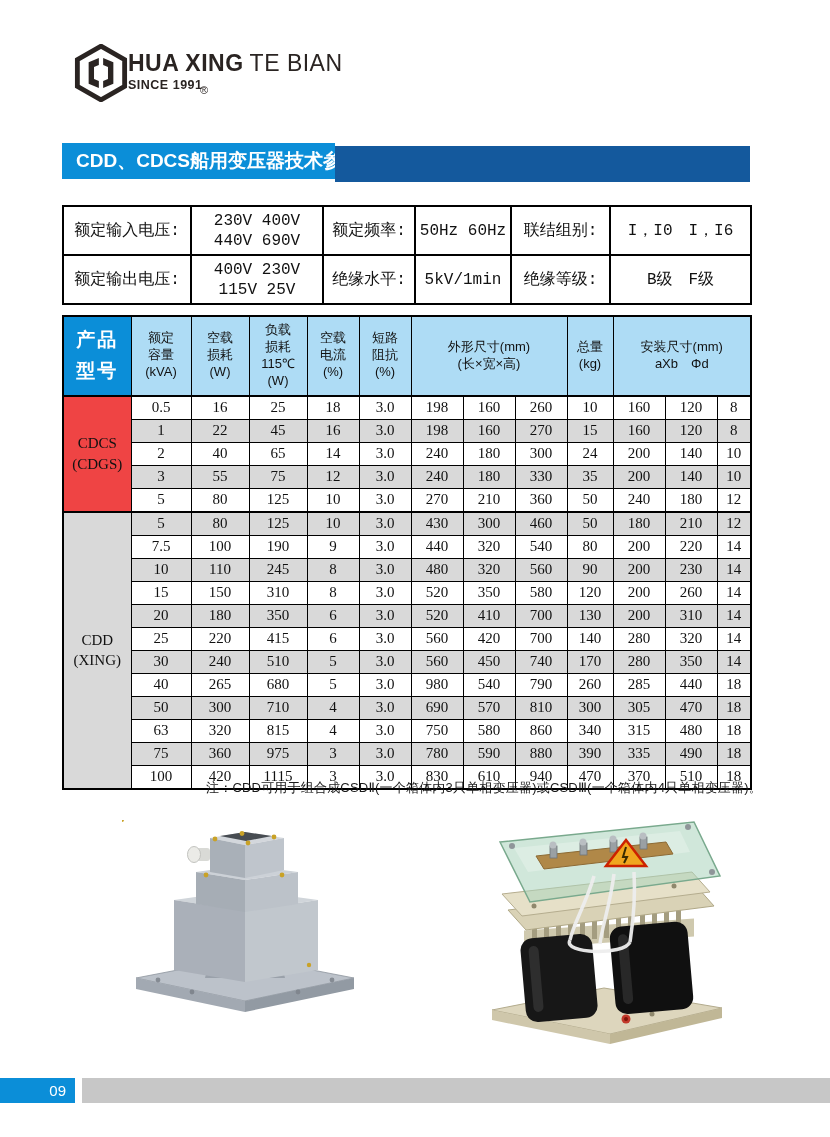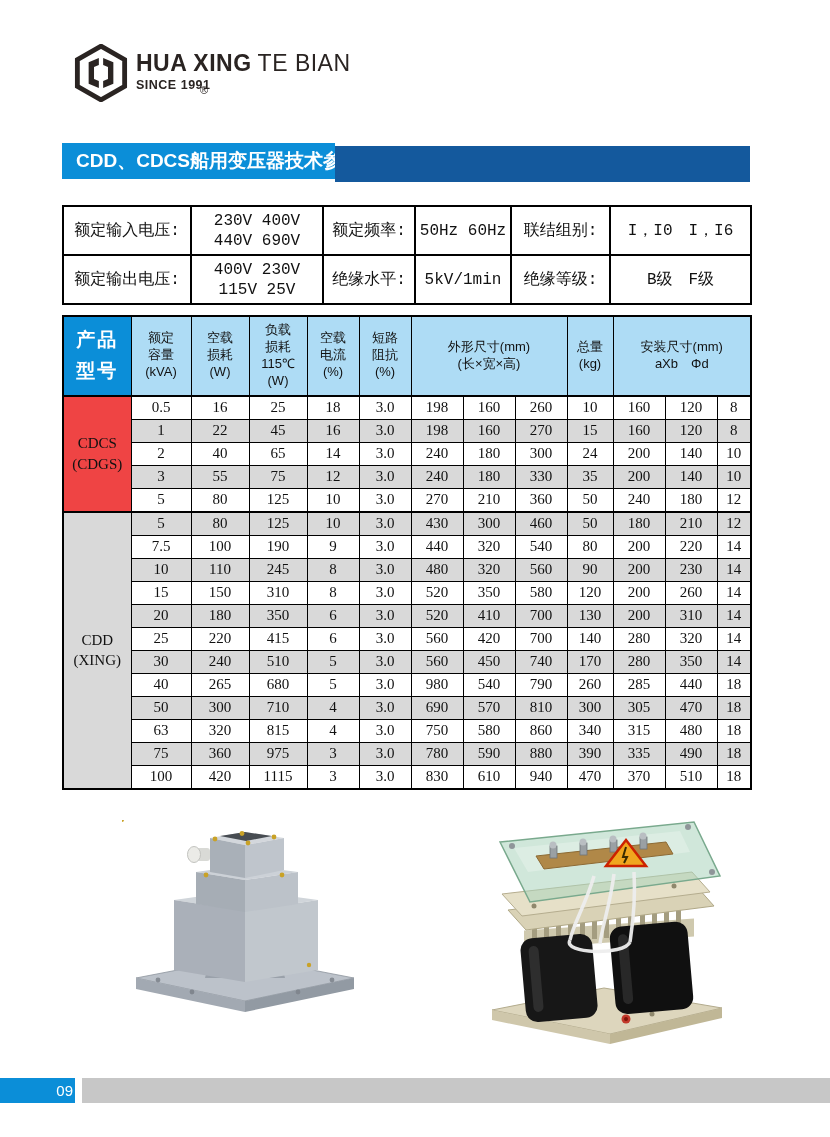--- a/index.html
+++ b/index.html
@@ -3,21 +3,21 @@
 <meta charset="utf-8">
 <style>
   html,body{margin:0;padding:0;background:#fff;}
   .page{position:relative;width:830px;height:1137px;background:#ffffff;overflow:hidden;
         font-family:"Liberation Sans",sans-serif;color:#111;}
 
   
   .logo{position:absolute;left:74px;top:44px;display:flex;align-items:flex-start;}
   .logo-mark{position:relative;width:54px;height:58px;}
   .reg-mark{position:absolute;left:126px;top:40px;font-size:11px;color:#2a2422;}
-  .logo-text{margin-left:8px;padding-top:6px;}
+  .logo-text{padding-top:6px;}
   .brand-line{font-size:23px;color:#2a2422;letter-spacing:.5px;white-space:nowrap;}
   .brand-bold{font-weight:bold;}
   .brand-light{font-weight:normal;margin-left:6px;}
   .since-line{font-size:12.5px;font-weight:bold;color:#2a2422;margin-top:1px;letter-spacing:.5px;}
 
   
   .title-band{position:absolute;left:62px;top:143px;width:688px;height:36px;display:flex;}
   .title-left{width:273px;background:#0b8ed8;color:#fff;font-weight:bold;font-size:19px;
               display:flex;align-items:center;padding-left:14px;box-sizing:border-box;white-space:nowrap;}
   .title-right{flex:1;background:#14599d;transform:translateY(3px);}
@@ -47,21 +47,21 @@
   .note{position:absolute;top:779px;right:68px;font-size:13px;color:#1a1a1a;letter-spacing:.2px;}
 
   
   .photo{position:absolute;}
   .photo-left{left:122px;top:820px;}
   .photo-right{left:474px;top:814px;}
 
   
   .footer-blue{position:absolute;left:0;top:1078px;width:75px;height:25px;background:#0b8ed8;
                color:#fff;font-size:15px;display:flex;align-items:center;justify-content:flex-end;
-               padding-right:2px;box-sizing:border-box;}
+               padding-right:9px;box-sizing:border-box;}
   .footer-gray{position:absolute;left:82px;top:1078px;width:748px;height:25px;background:#c7c7c7;}
 </style>
 </head>
 <body>
 
 <div class="page">
 
   <div class="logo">
     <div class="logo-mark">
       <svg width="54" height="58" viewBox="0 0 100 108">
@@ -398,20 +398,21 @@
           <td>610</td>
           <td>940</td>
           <td>470</td>
           <td>370</td>
           <td>510</td>
           <td>18</td>
         </tr>
       </tbody>
   </table>
 
+  <div class="note">注：CDD可用于组合成CSDⅡ(一个箱体内3只单相变压器)或CSDⅢ(一个箱体内4只单相变压器)。</div>
 
   <div class="photo photo-left">
     <svg width="246" height="205" viewBox="0 0 246 205">
 
       <polygon points="14,158 123,137 232,158 123,181" fill="#bcc2ca" stroke="#8d949d" stroke-width="0.8"></polygon>
       <polygon points="14,158 123,181 123,192 14,169" fill="#a2a9b2"></polygon>
       <polygon points="232,158 123,181 123,192 232,169" fill="#929aa3"></polygon>
       <circle cx="36" cy="160" r="2.4" fill="#858b93"></circle>
       <circle cx="210" cy="160" r="2.4" fill="#858b93"></circle>
       <circle cx="123" cy="142" r="2.4" fill="#858b93"></circle>

